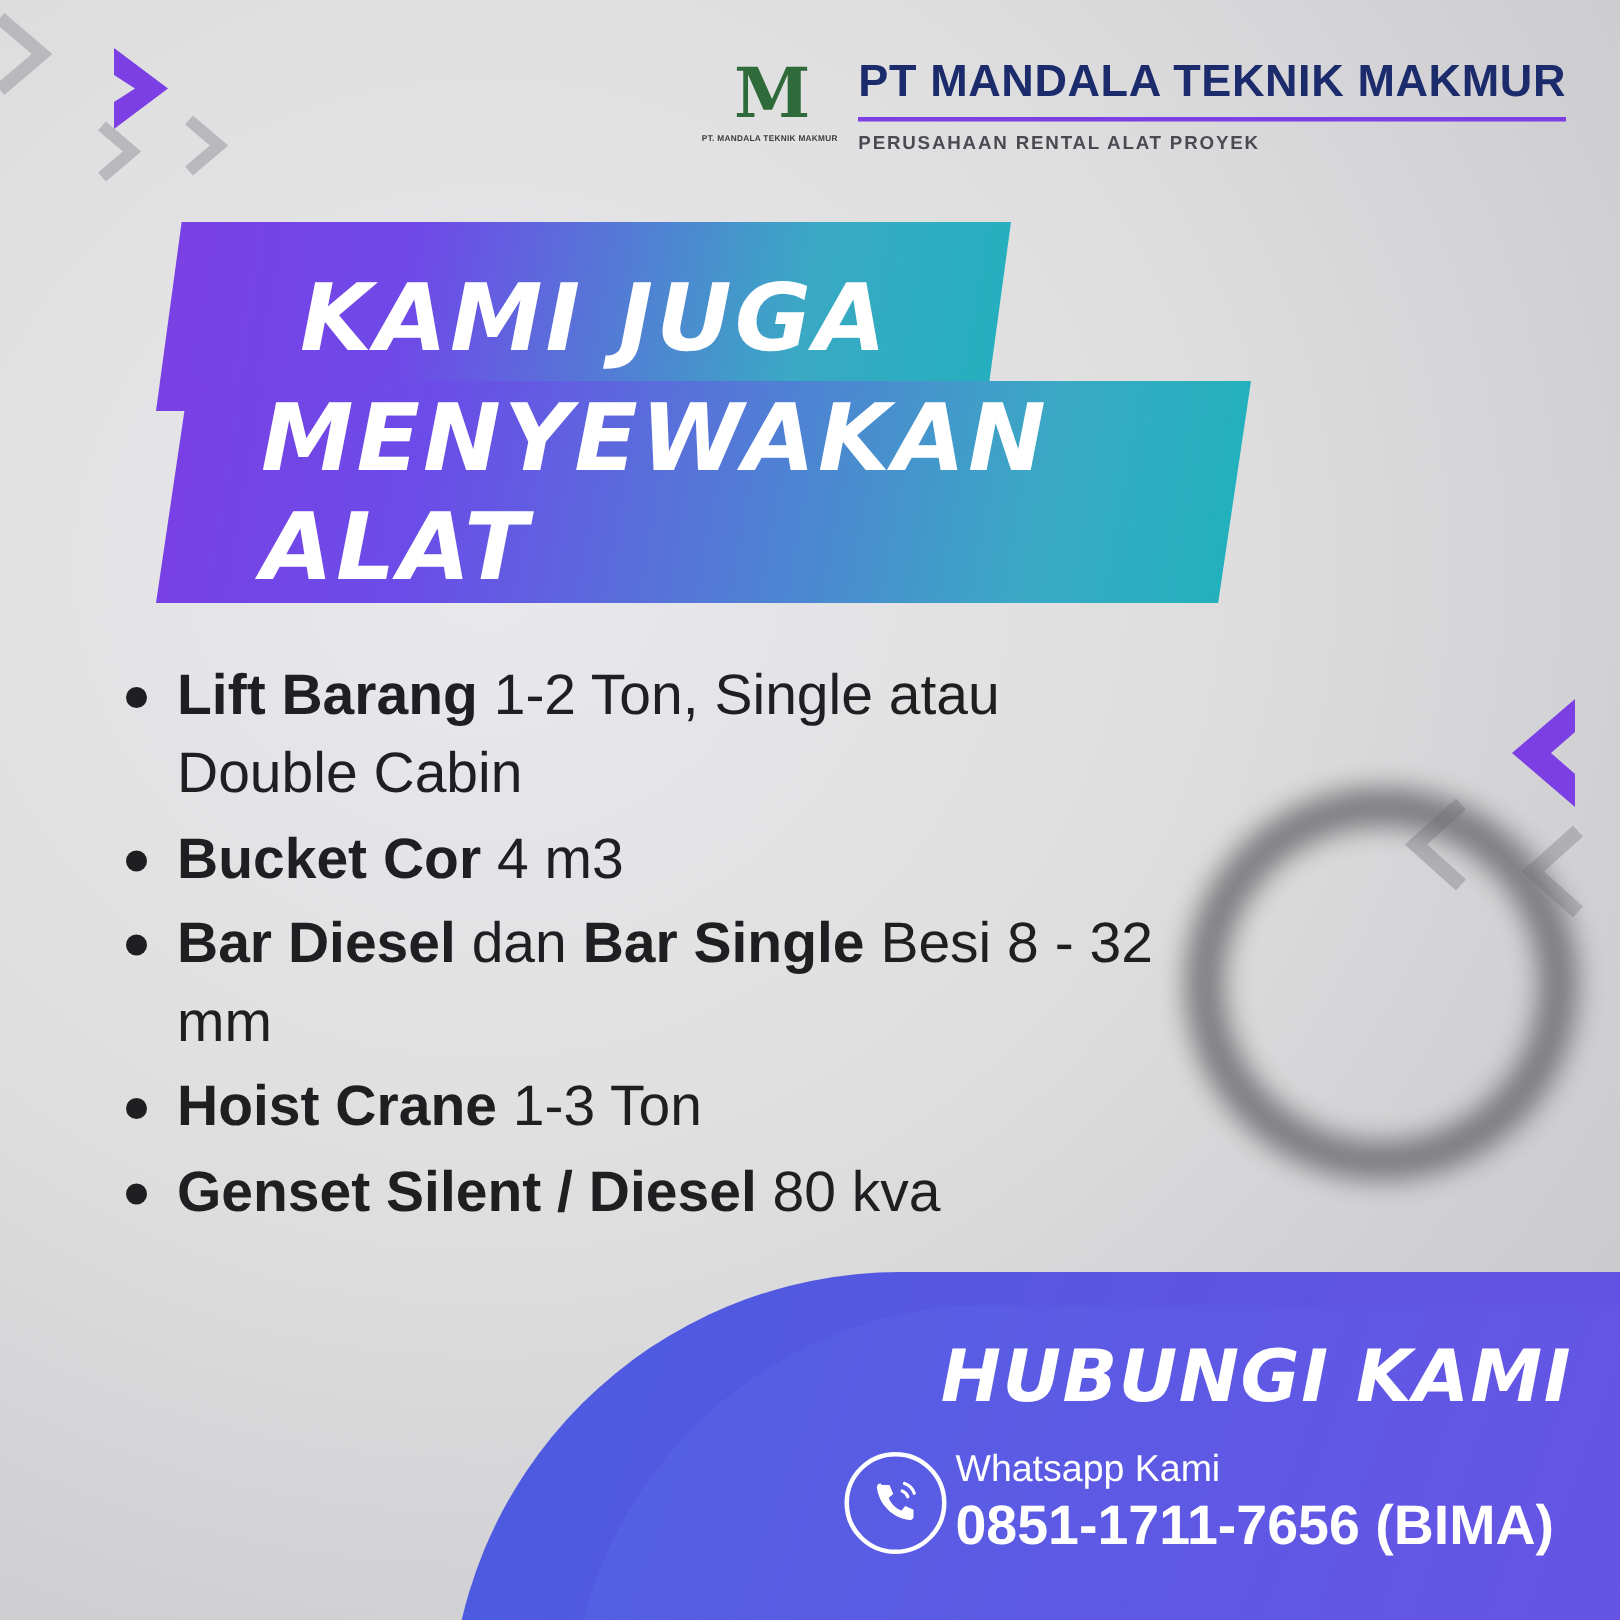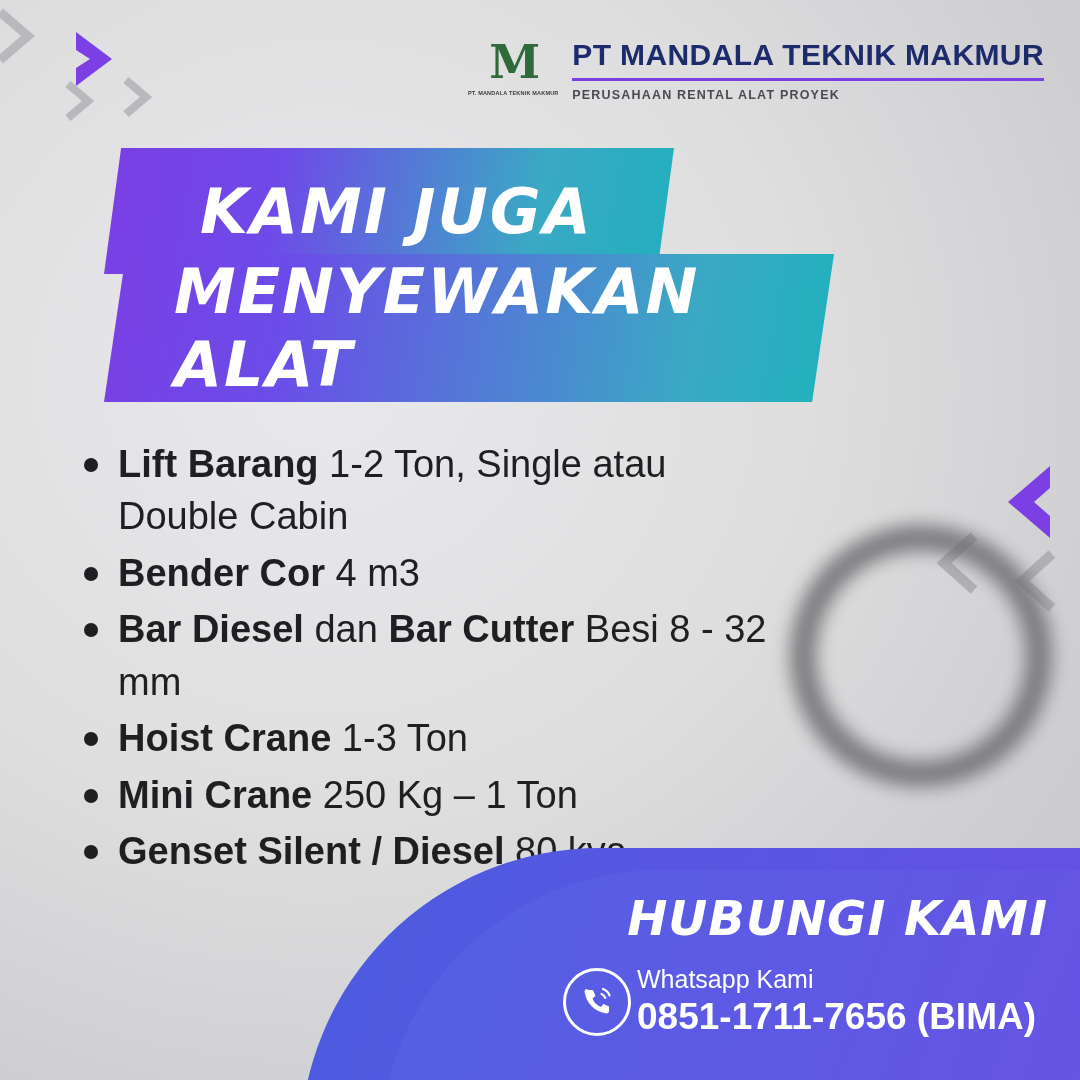--- a/index.html
+++ b/index.html
@@ -327,44 +327,38 @@
     <div class="list-item">
       <span class="bullet"></span>
       <span class="li-text">
         <b>Lift Barang</b><span> 1-2 Ton, Single atau Double Cabin</span>
       </span>
     </div>
 
     <div class="list-item">
       <span class="bullet"></span>
       <span class="li-text">
-        <b>Bender Cor</b><span> 4 m3</span>
-      </span>
-    </div>
-
-    <div class="list-item">
-      <span class="bullet"></span>
-      <span class="li-text">
-        <b>Bar Diesel</b><span> dan </span><b>Bar Cutter</b><span> Besi 8 - 32 mm</span>
+        <b>Bucket Cor</b><span> 4 m3</span>
+      </span>
+    </div>
+
+    <div class="list-item">
+      <span class="bullet"></span>
+      <span class="li-text">
+        <b>Bar Diesel</b><span> dan </span><b>Bar Single</b><span> Besi 8 - 32 mm</span>
       </span>
     </div>
 
     <div class="list-item">
       <span class="bullet"></span>
       <span class="li-text">
         <b>Hoist Crane</b><span> 1-3 Ton</span>
       </span>
     </div>
 
-    <div class="list-item">
-      <span class="bullet"></span>
-      <span class="li-text">
-        <b>Mini Crane</b><span> 250 Kg – 1 Ton</span>
-      </span>
-    </div>
 
     <div class="list-item">
       <span class="bullet"></span>
       <span class="li-text">
         <b>Genset Silent / Diesel</b><span> 80 kva</span>
       </span>
     </div>
 
   </div>
 

